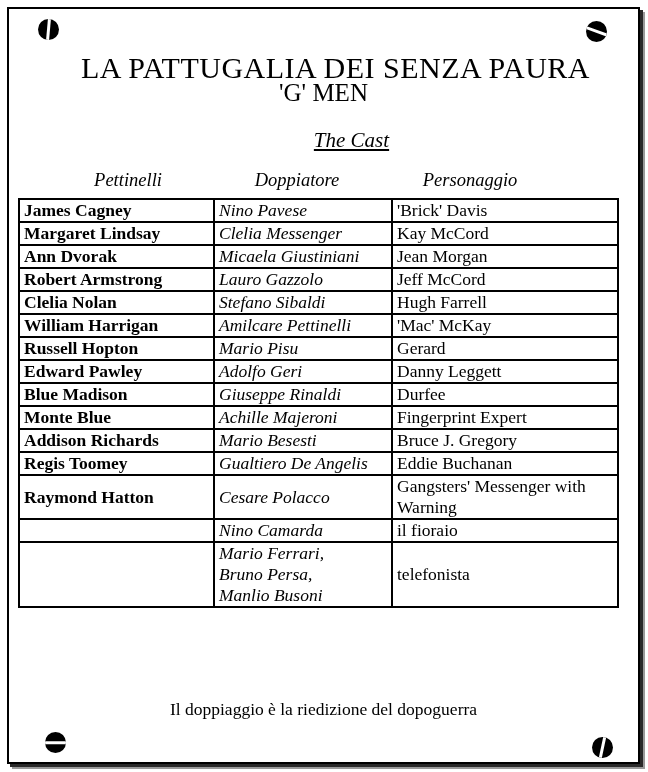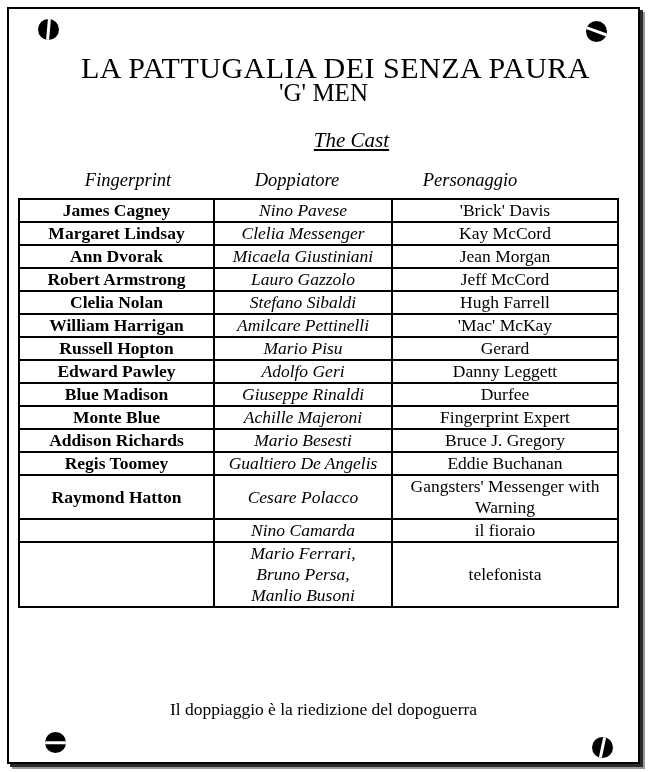--- a/index.html
+++ b/index.html
@@ -102,21 +102,20 @@
   table.cast {
     position: absolute;
     left: 9px;
     top: 189px;
     border-collapse: collapse;
     table-layout: fixed;
     width: 599px;
   }
   table.cast td {
     border: 2px solid #000;
-    text-align: center;
     vertical-align: middle;
     padding: 0 4px;
     font-size: 17.5px;
     line-height: 21px;
     height: 20px;
     white-space: pre-line;
     overflow: hidden;
   }
   td.c-int { font-weight: bold; }
   td.c-dop { font-style: italic; }
@@ -149,21 +148,21 @@
     </div>
   <div class="screw screw-br">
       <span class="slot"></span>
     </div>
 
   <h1 class="film-title">LA PATTUGALIA DEI SENZA PAURA</h1>
   <h2 class="film-subtitle">'G' MEN</h2>
 
   <div class="cast-heading"><span>The Cast</span></div>
 
-  <span class="col-header h1">Fingerprint</span>
+  <span class="col-header h1">Pettinelli</span>
   <span class="col-header h2">Doppiatore</span>
   <span class="col-header h3">Personaggio</span>
 
   <table class="cast">
     <colgroup>
         <col style="width:195px">
         <col style="width:178px">
         <col style="width:226px">
       </colgroup>
     <tbody>

